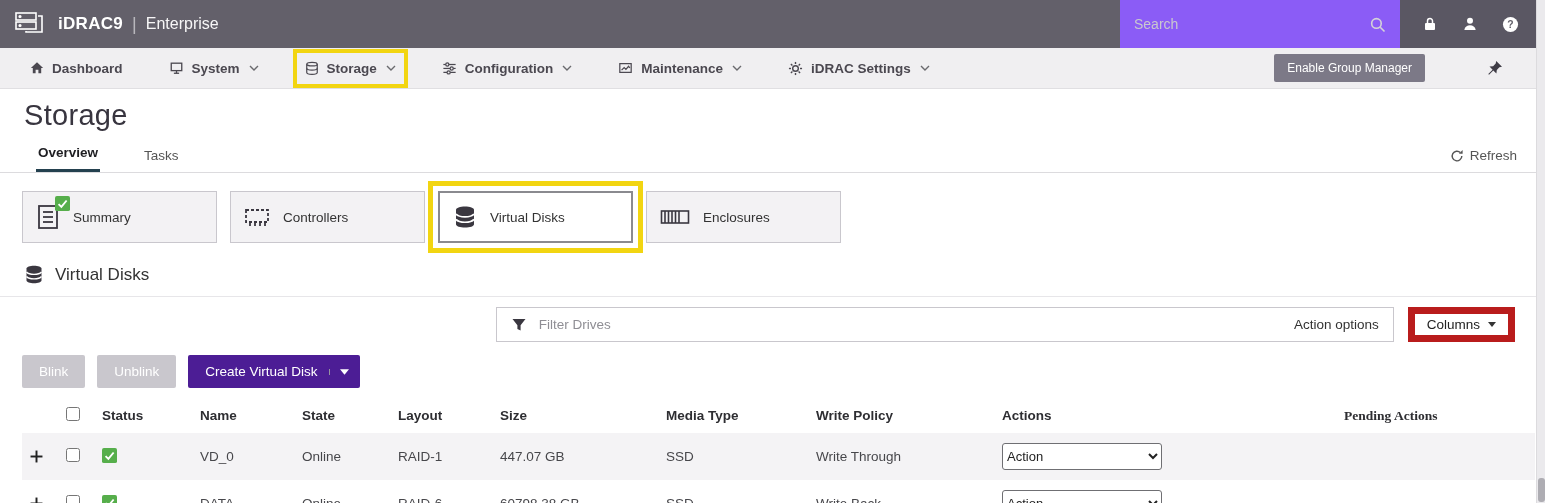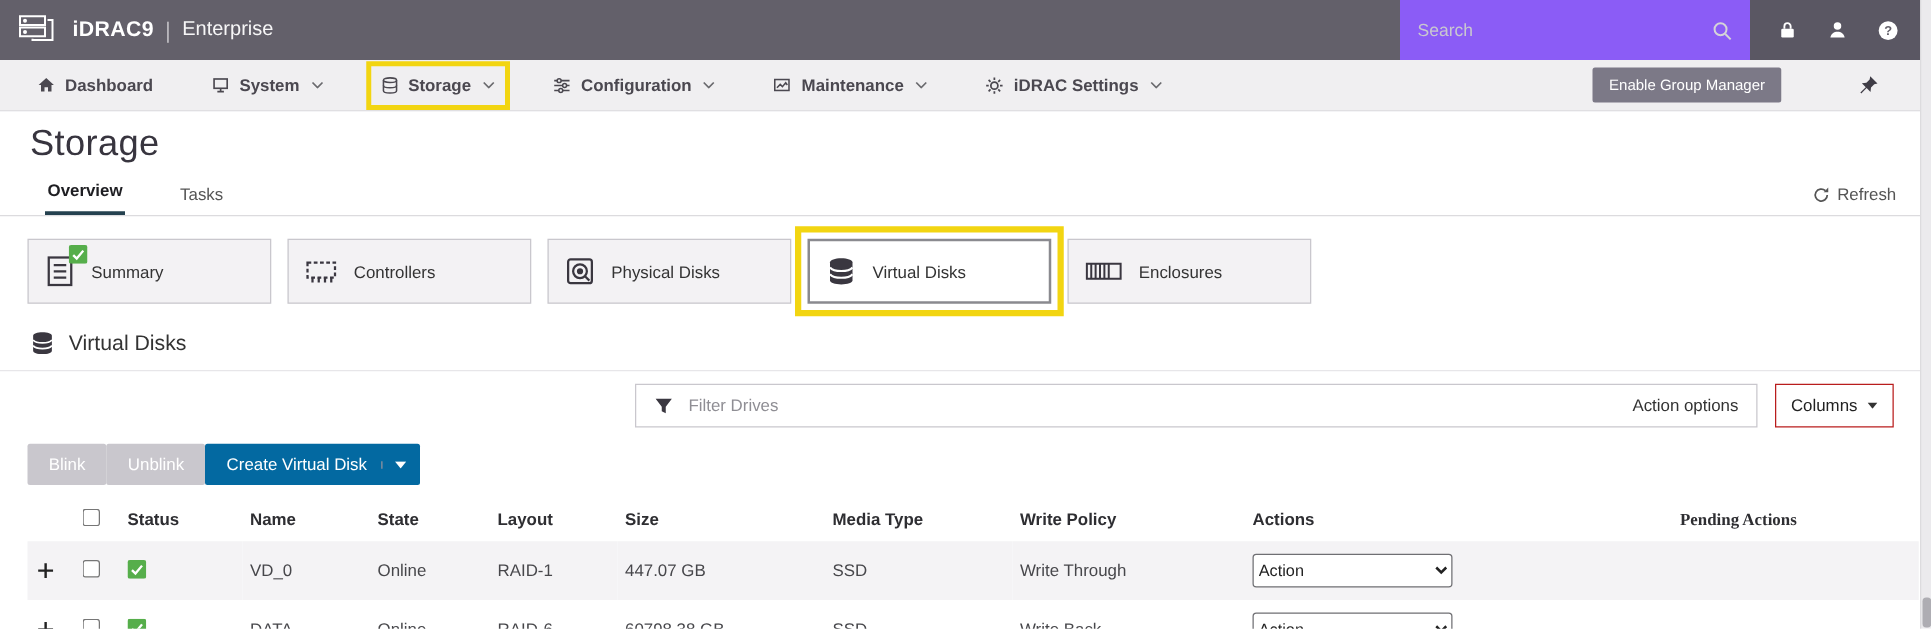--- a/index.html
+++ b/index.html
@@ -49,27 +49,27 @@
   .section-head { display:flex; align-items:center; gap:11px; padding:13px 0 11px 24px; border-bottom:1px solid #e7e6e9; }
   .section-head .sicon { display:flex; color:#3a3740; }
   .section-title { font-size:17px; color:#333; }
 
   
   .filter-row { display:flex; align-items:center; justify-content:flex-end; gap:14px; padding:10px 30px 10px 0; }
   .filter-box { width:898px; height:35px; border:1px solid #c9c7cd; display:flex; align-items:center; padding:0 14px; gap:12px; background:#fff; }
   .filter-input { flex:1; border:none; outline:none; font-size:13.5px; color:#333; font-family:inherit; }
   .filter-input::placeholder { color:#8f8e94; }
   .filter-options { font-size:13.5px; color:#333; cursor:pointer; white-space:nowrap; }
-  .columns-btn { height:35px; border:1px solid #b91c1c; background:#fff; padding:0 12px; font-size:13.5px; color:#222; display:flex; align-items:center; gap:8px; cursor:pointer; font-family:inherit;text-align:right; }
-
-  
-  .btn-row { display:flex; padding:3px 0 9px 22px; }
+  .columns-btn { height:35px; border:7px solid #b91c1c; background:#fff; padding:0 12px; font-size:13.5px; color:#222; display:flex; align-items:center; gap:8px; cursor:pointer; font-family:inherit;text-align:right; }
+
+  
+  .btn-row { display:flex; gap:12px; padding:3px 0 9px 22px; }
   .btn { font-size:13.5px; padding:9px 17px; border:none; border-radius:2px; color:#fff; font-family:inherit; cursor:pointer; }
   .btn.disabled { background:#c9c7cd; cursor:default; }
-  .btn.create { background:#0369a1; display:flex; align-items:center; gap:11px; padding-right:11px; }
+  .btn.create { background:#4c1d95; display:flex; align-items:center; gap:11px; padding-right:11px; }
   .btn.create .caret-wrap { border-left:1px solid #96939e; padding-left:10px; display:flex; }
 
   
   .vd-table { width:calc(100% - 32px); margin-left:22px; border-collapse:collapse; font-size:13.5px; color:#47474b; }
   .vd-table th { text-align:left; font-weight:bold; color:#2e2e32; padding:10px 6px 9px; font-size:13.5px; white-space:nowrap; }
   .vd-table td { padding:10px 6px; white-space:nowrap;margin-left:44px; }
   .vd-table tr.striped { background:#f4f3f5; }
   .vd-table .pending-col { padding-left:36px;font-family:Liberation Serif, serif; }
   .expand-btn { background:none; border:none; cursor:pointer; display:flex; padding:2px; }
   .check-badge { display:inline-flex; }
@@ -266,31 +266,20 @@
     <span class="cicon">
       <svg width="26" height="24" viewBox="0 0 26 24" fill="none" stroke="currentColor" stroke-width="1.8">
           <path d="M2 5 h22 v12 h-22 z" stroke-dasharray="3 2"></path>
           <line x1="6" y1="17" x2="6" y2="21"></line>
           <line x1="11" y1="17" x2="11" y2="21"></line>
           <line x1="16" y1="17" x2="16" y2="21"></line>
           <line x1="21" y1="17" x2="21" y2="21"></line>
         </svg>
     </span>
     <span class="label">Controllers</span>
-  </div>
-  <div class="card">
-    <span class="cicon">
-      <svg width="24" height="24" viewBox="0 0 24 24" fill="none" stroke="currentColor" stroke-width="1.8">
-          <rect x="2.5" y="2.5" width="19" height="19" rx="2"></rect>
-          <circle cx="12" cy="12" r="5.5"></circle>
-          <circle cx="12" cy="12" r="1.6" fill="currentColor"></circle>
-          <line x1="16" y1="16" x2="19.5" y2="19.5"></line>
-        </svg>
-    </span>
-    <span class="label">Physical Disks</span>
   </div>
   <div class="card selected">
     <span class="cicon">
       <svg width="24" height="26" viewBox="0 0 16 16" fill="#3a3740">
           <path d="M2 3.2 C2 1.9 4.7 1 8 1 s6 .9 6 2.2 v9.6 c0 1.3-2.7 2.2-6 2.2 s-6-.9-6-2.2 Z"></path>
           <path d="M2 6 c1 1.2 3.3 1.9 6 1.9 s5-.7 6-1.9" stroke="#fff" stroke-width="1.1" fill="none"></path>
           <path d="M2 9.6 c1 1.2 3.3 1.9 6 1.9 s5-.7 6-1.9" stroke="#fff" stroke-width="1.1" fill="none"></path>
         </svg>
     </span>
     <span class="label">Virtual Disks</span>

